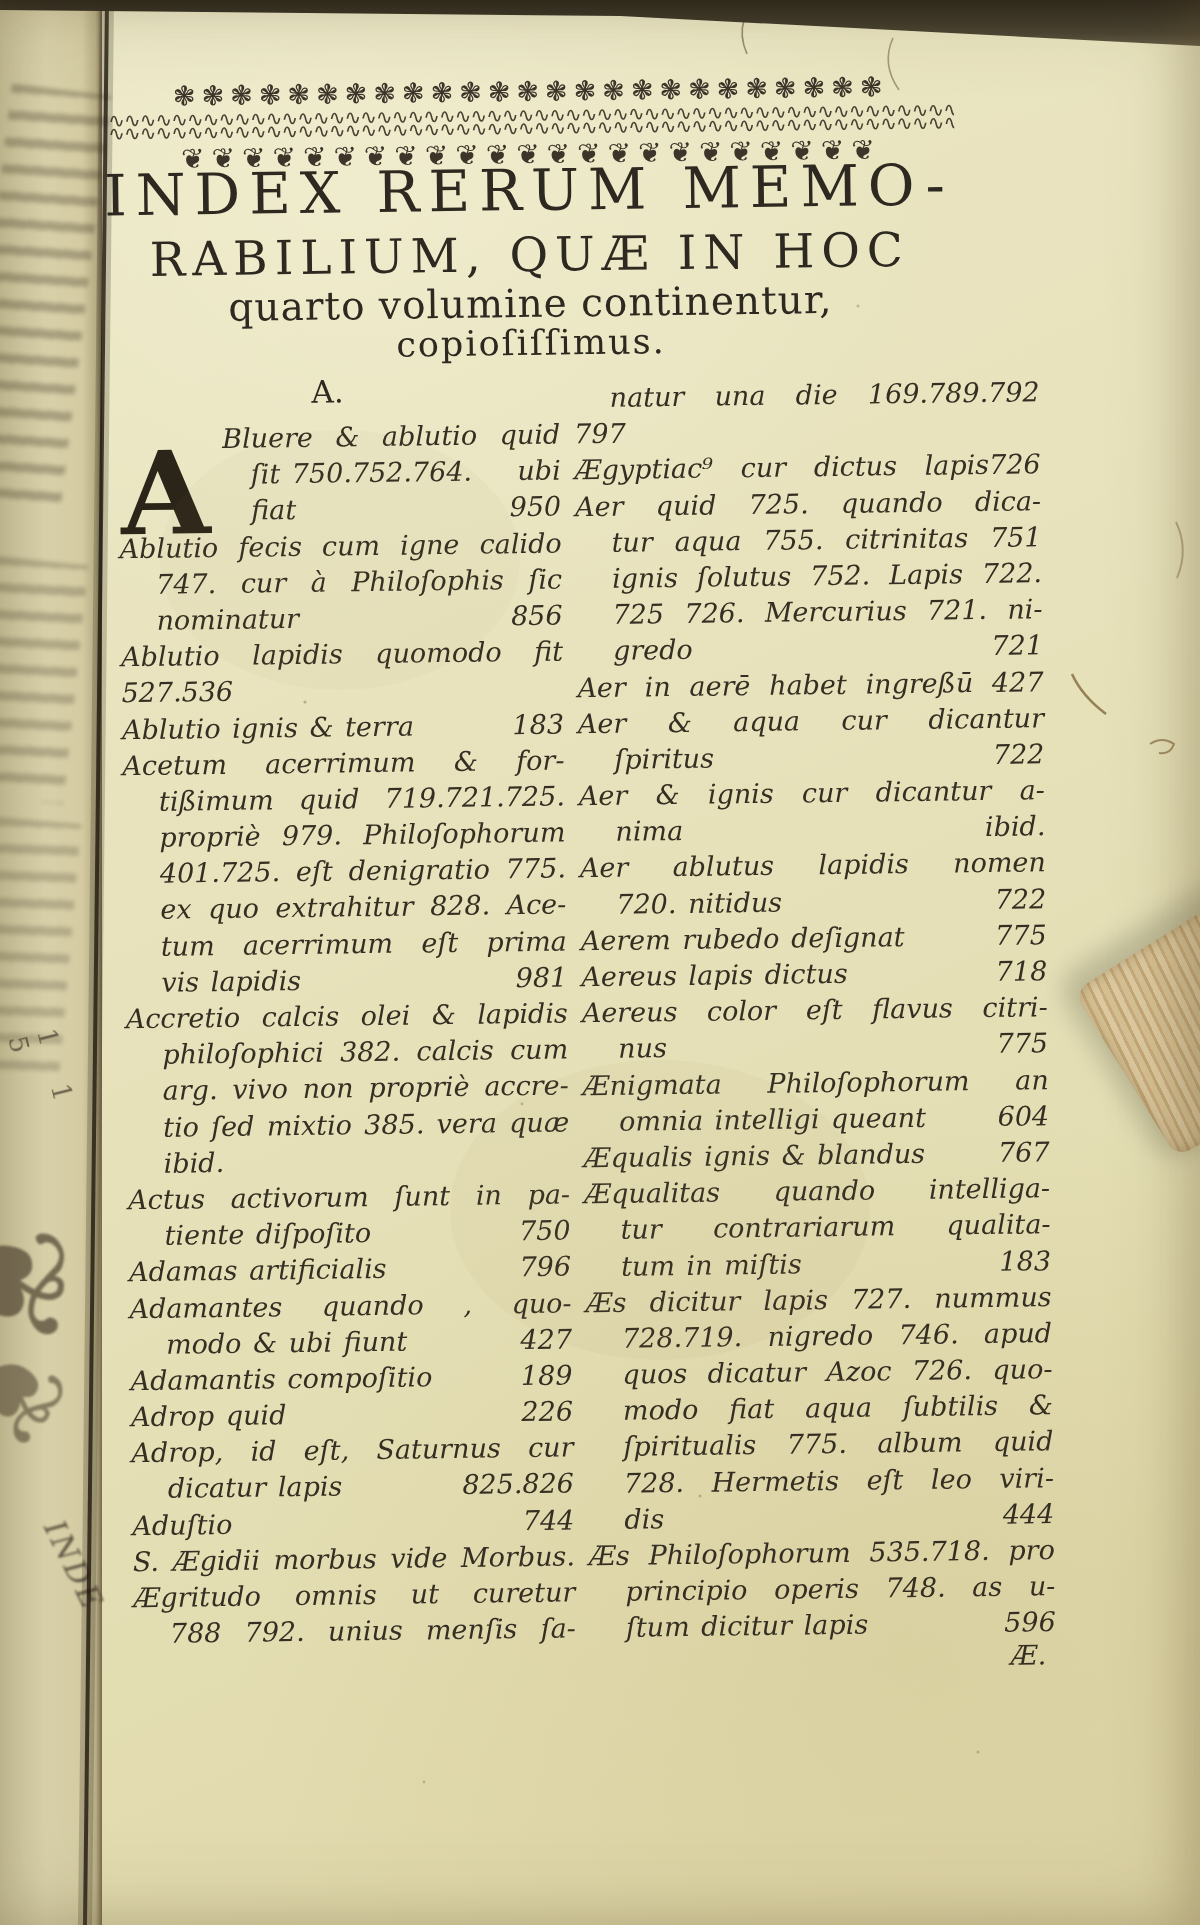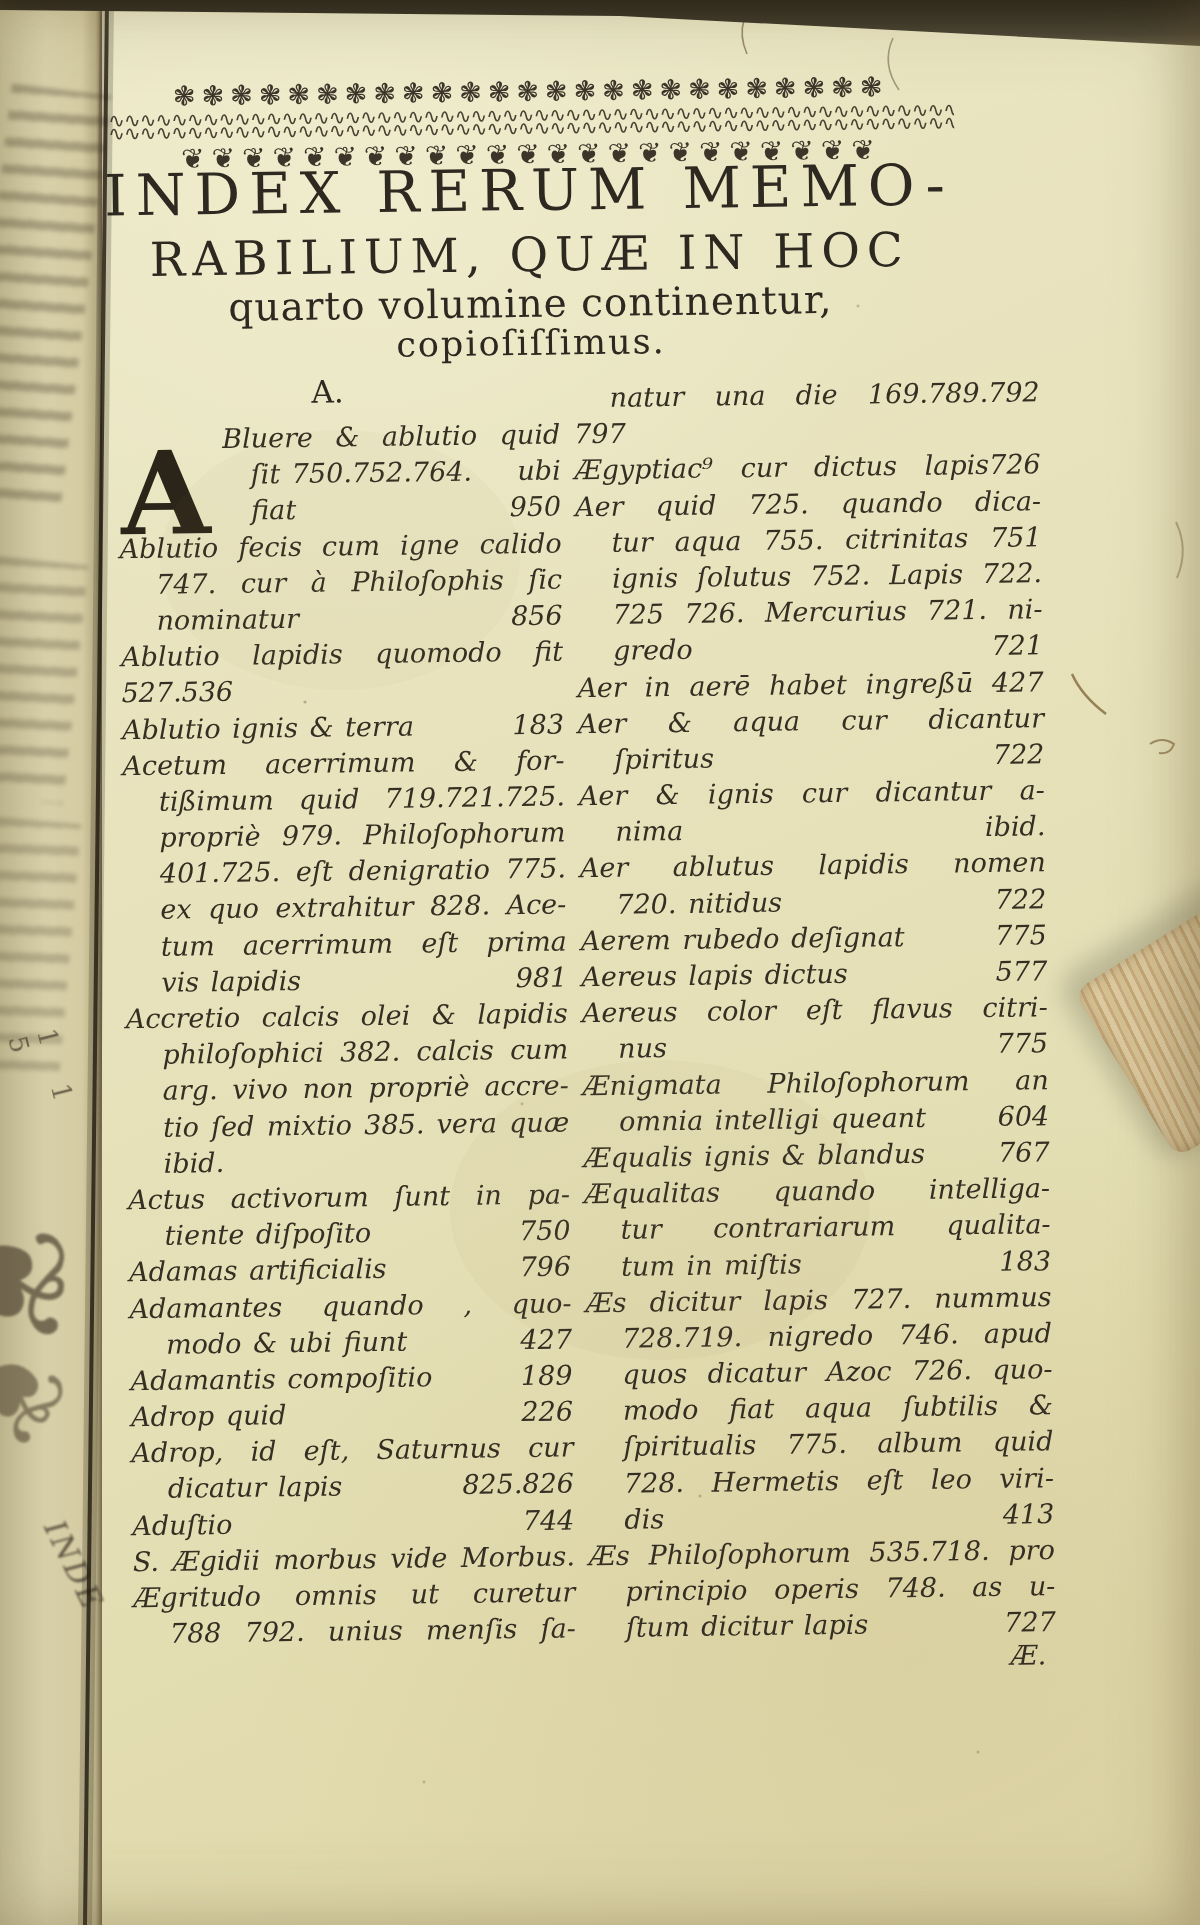--- a/index.html
+++ b/index.html
@@ -217,21 +217,21 @@
         <div class="ln i1 f">
           <span>720. nitidus</span>
           <span>722</span>
         </div>
         <div class="ln f">
           <span>Aerem rubedo deſignat</span>
           <span>775</span>
         </div>
         <div class="ln f">
           <span>Aereus lapis dictus</span>
-          <span>577</span>
+          <span>718</span>
         </div>
         <div class="ln j">Aereus color eſt flavus citri-</div>
         <div class="ln i1 f">
           <span>nus</span>
           <span>775</span>
         </div>
         <div class="ln j">Ænigmata Philoſophorum an</div>
         <div class="ln i1 f">
           <span>omnia intelligi queant</span>
           <span>604</span>
@@ -247,27 +247,27 @@
           <span>183</span>
         </div>
         <div class="ln j">Æs dicitur lapis 727. nummus</div>
         <div class="ln i1 j">728.719. nigredo 746. apud</div>
         <div class="ln i1 j">quos dicatur Azoc 726. quo-</div>
         <div class="ln i1 j">modo fiat aqua ſubtilis &amp;</div>
         <div class="ln i1 j">ſpiritualis 775. album quid</div>
         <div class="ln i1 j">728.  Hermetis eſt  leo viri-</div>
         <div class="ln i1 f">
           <span>dis</span>
-          <span>413</span>
+          <span>444</span>
         </div>
         <div class="ln j">Æs Philoſophorum 535.718. pro</div>
         <div class="ln i1 j">principio operis 748.  as u-</div>
         <div class="ln i1 f">
           <span>ſtum dicitur lapis</span>
-          <span>727</span>
+          <span>596</span>
         </div>
       </div>
 
     <div id="catchword">Æ.</div>
   </div>
 
   <div class="bookmark-shadow"></div>
   <div class="bookmark"></div>
 
   <svg id="artifacts" width="1200" height="1925" viewBox="0 0 1200 1925">

